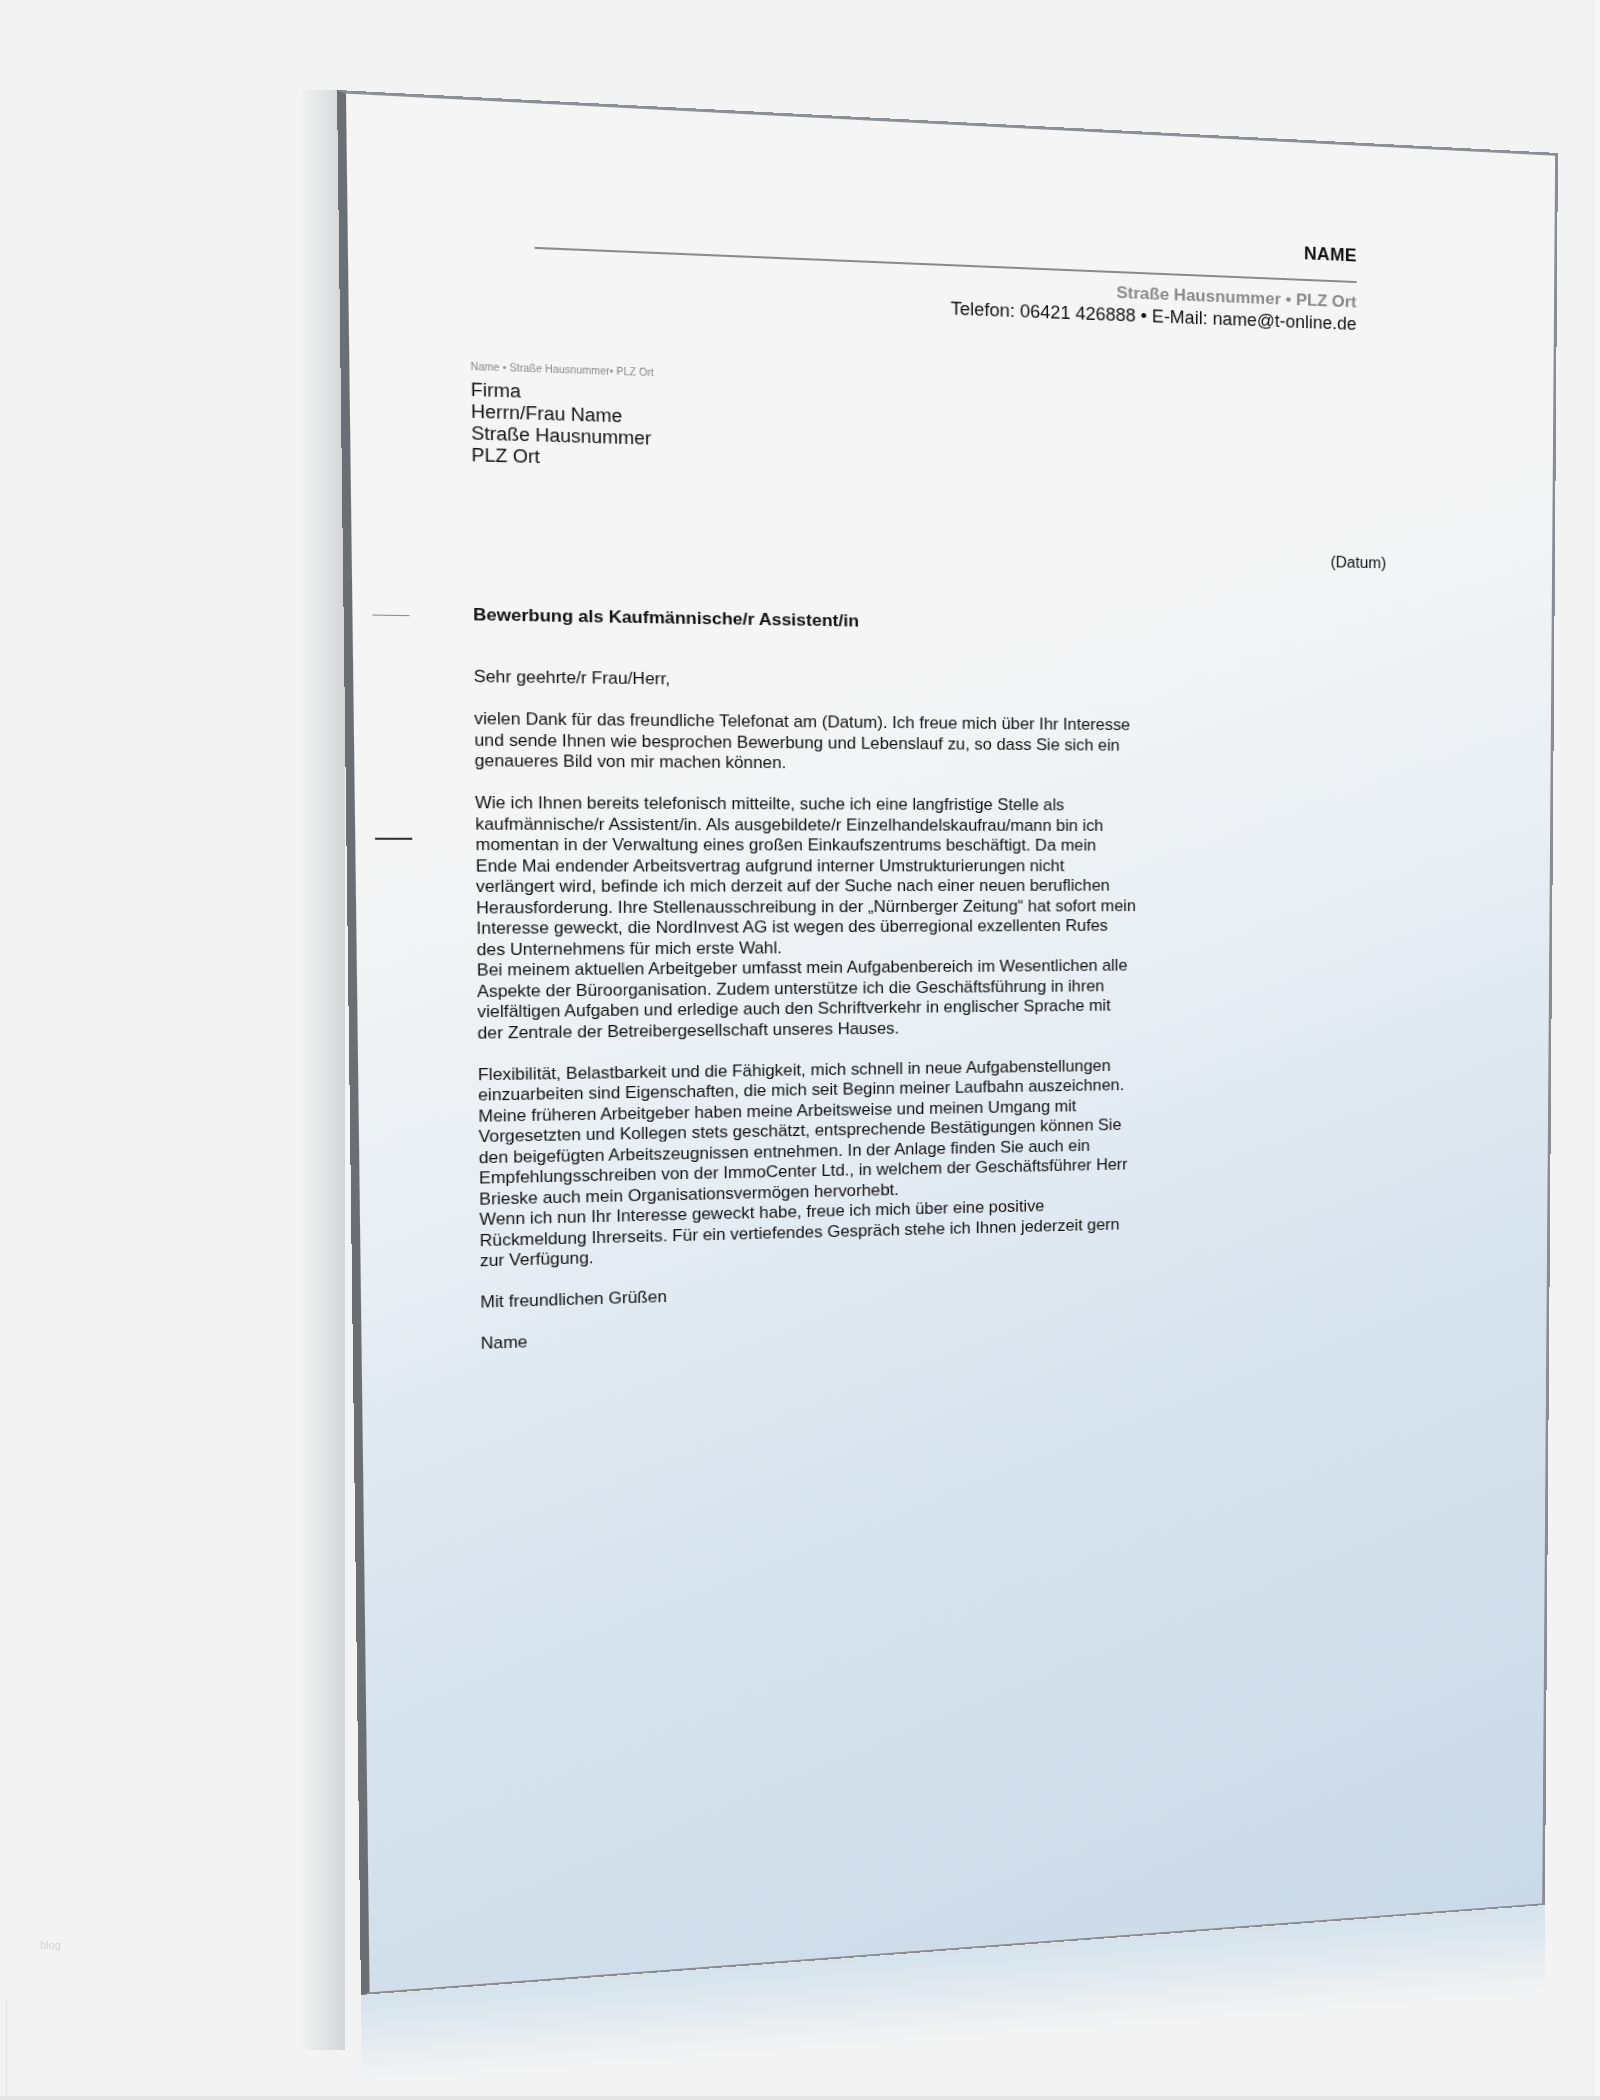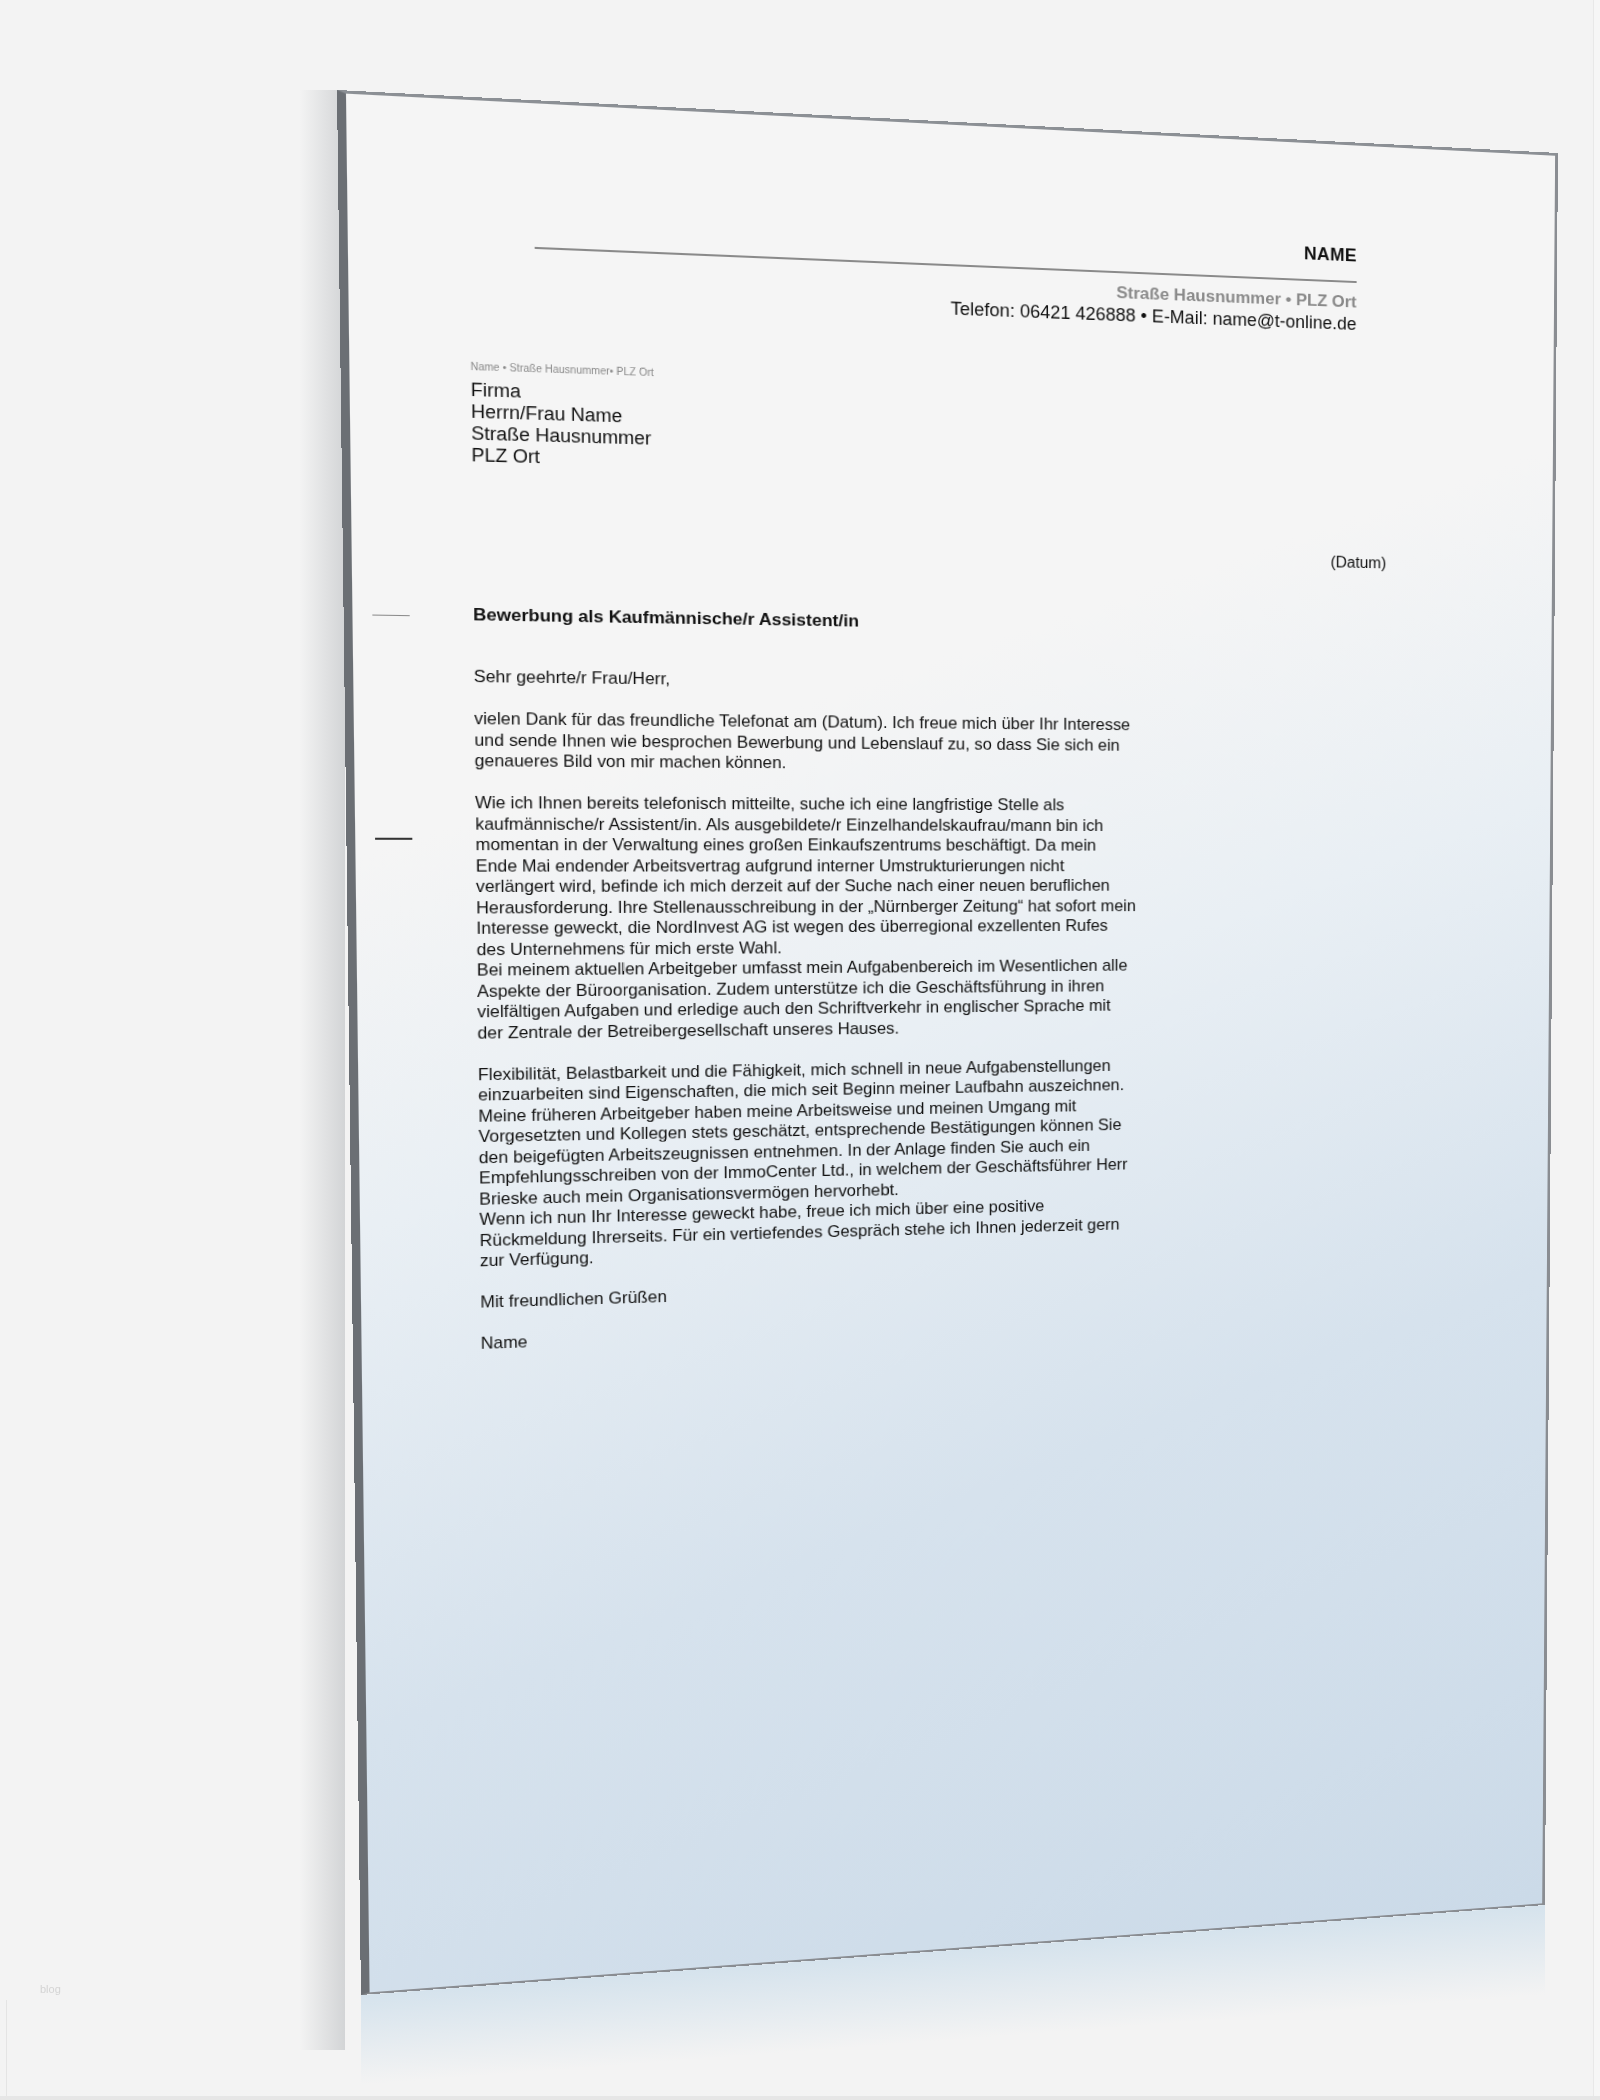--- a/index.html
+++ b/index.html
@@ -44,21 +44,21 @@
   .fold-mark { position: absolute; left: 18px; width: 34px; height: 1px; background: #8a8a8a; }
   .fold1 { top: 497px; }
   .fold2 { top: 713px; height: 2px; background: #333; }
   .subject { position: absolute; left: 110px; top: 486px; font-weight: bold; font-size: 17px; }
   .body { position: absolute; left: 110px; top: 545px; width: 640px; font-size: 16.4px; line-height: 20.5px; }
   .body p { margin: 0 0 20.5px 0; }
   .body .tight { margin-bottom: 0; }
   .salutation { margin-bottom: 20.5px !important; }
   .closing { margin-top: 0; }
   .signature { margin-top: 62px; }
-  .watermark { position: absolute; left: 40px; top: 1983px; font-size: 11px; color: #d4d4d4; }
+  .watermark { position: absolute; left: 40px; top: 1939px; font-size: 11px; color: #d4d4d4; }
   .right-strip { position: absolute; left: 1593px; top: 0; width: 7px; height: 2100px; background: #f6f6f6; border-left: 1px solid #e8e8e8; }
   .bottom-strip { position: absolute; left: 0; top: 2096px; width: 1600px; height: 4px; background: #e6e6e6; }
   .left-strip { position: absolute; left: 0; top: 2000px; width: 6px; height: 100px; border-right: 1px solid #e4e4e4; }
 </style>
 </head>
 <body>
 
 <div class="scene">
   <div class="left-edge-shade"></div>
   <div class="reflection"></div>

